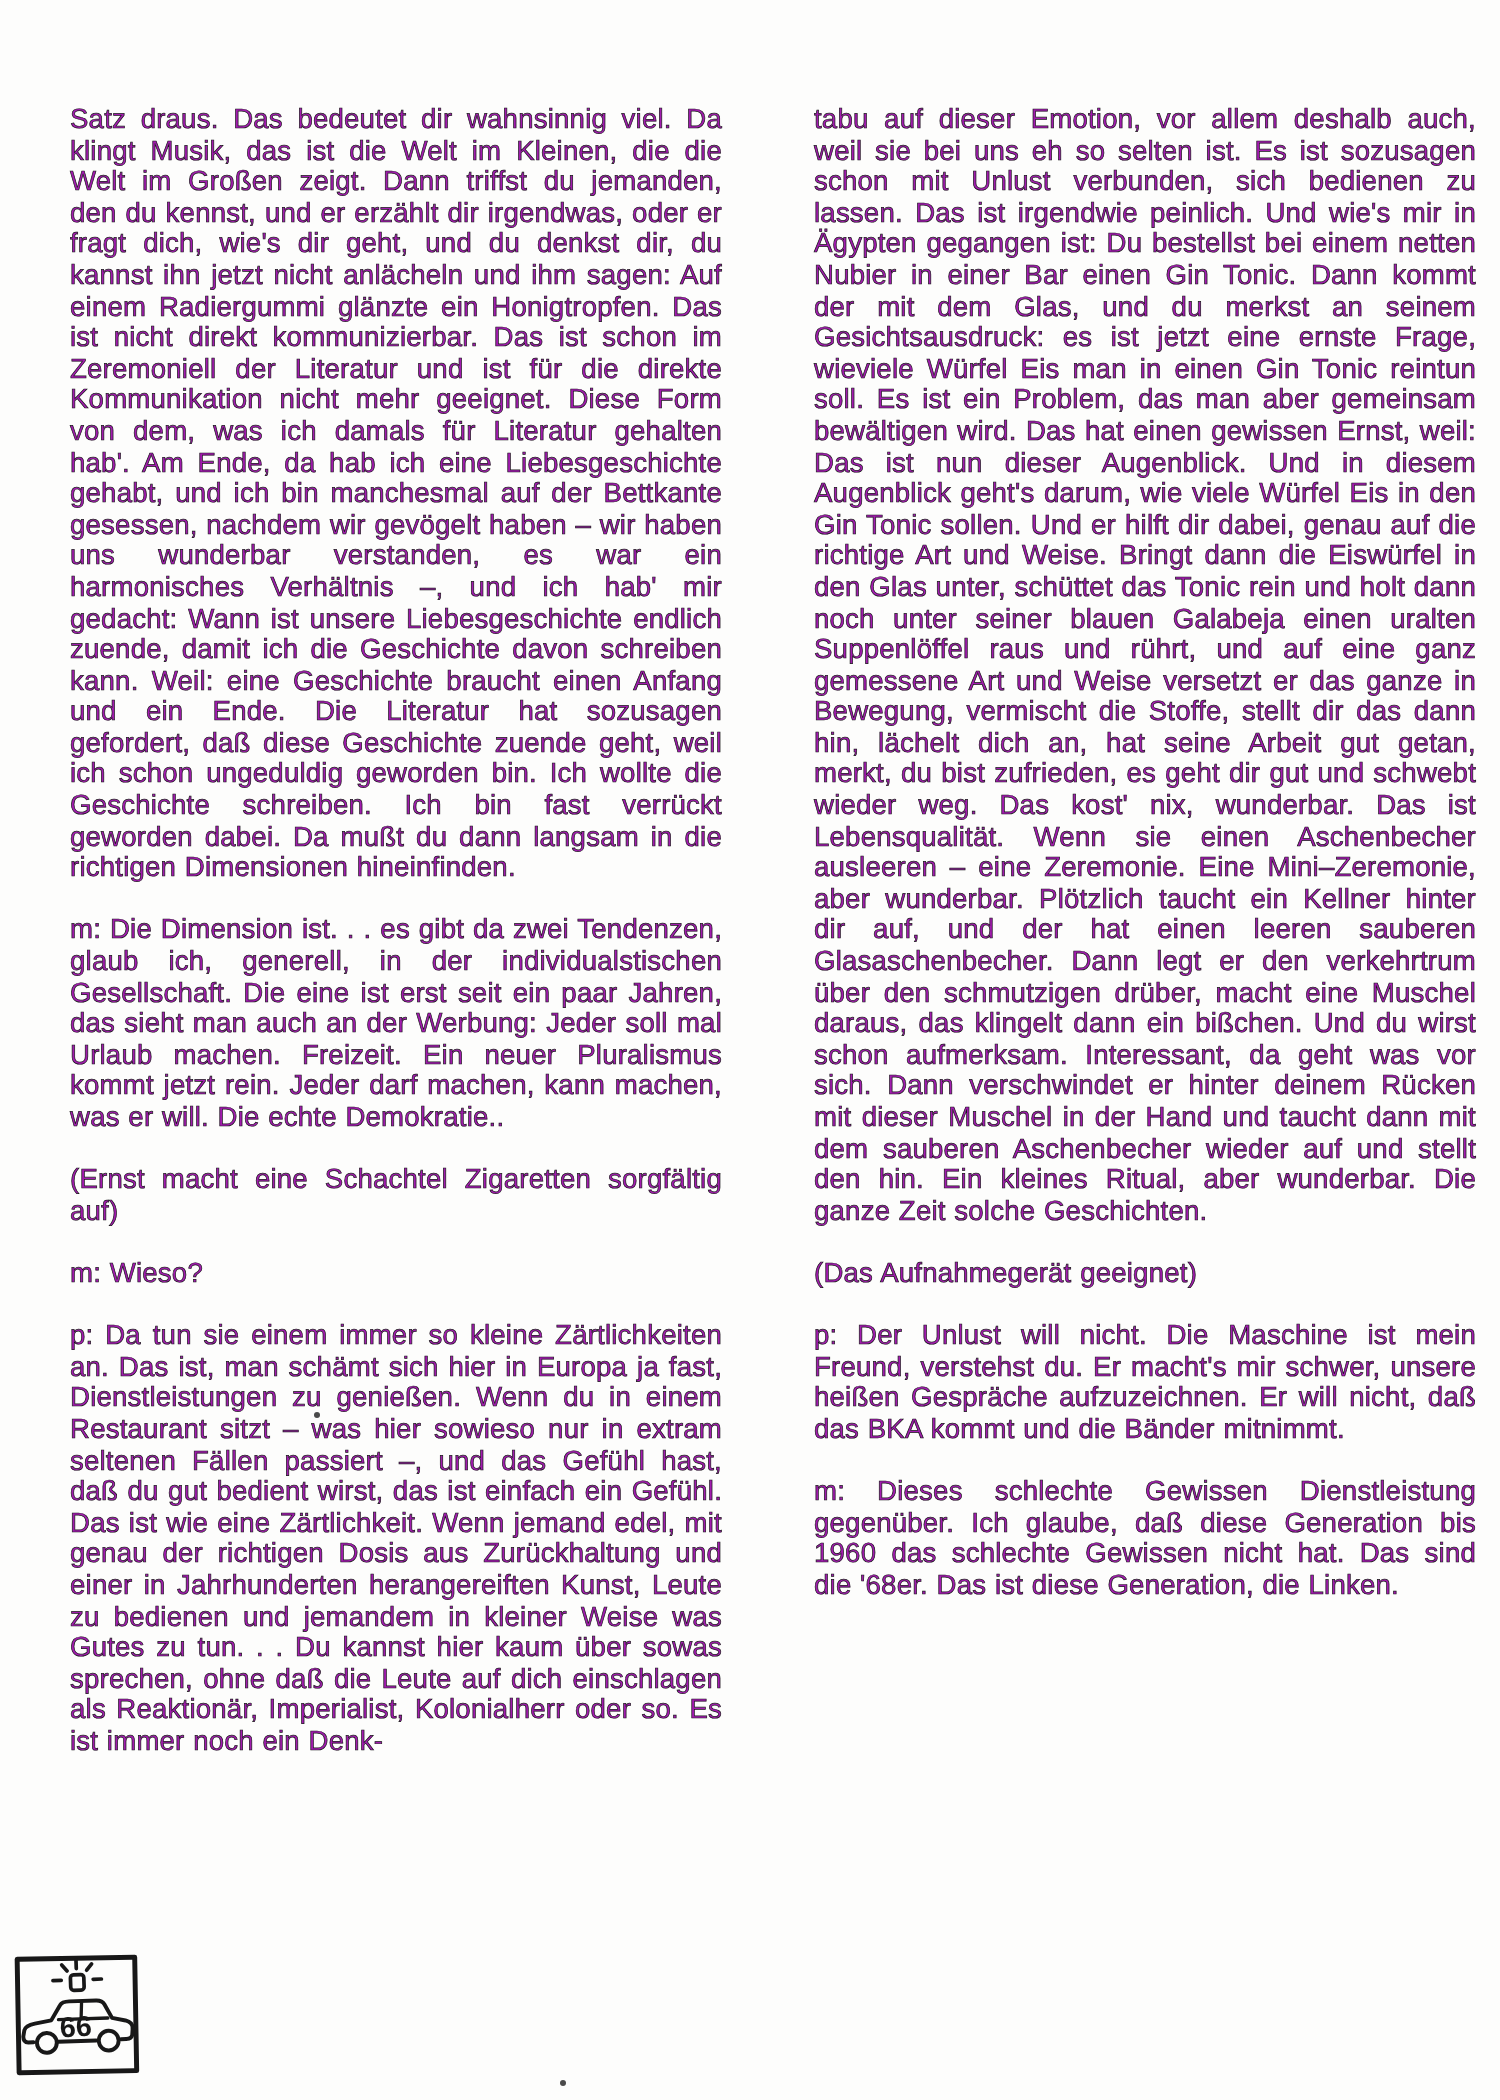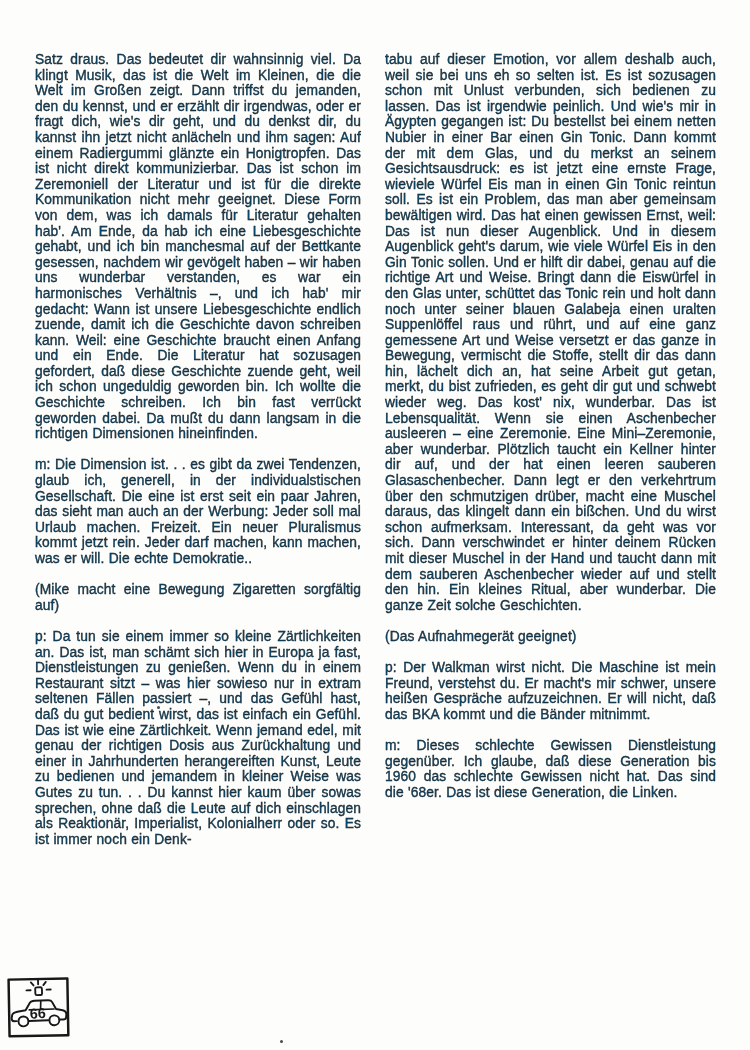--- a/index.html
+++ b/index.html
@@ -7,34 +7,34 @@
     padding: 0;
     background: #e8e8e6;
   }
   .scan-page {
     position: relative;
     width: 750px;
     height: 1050px;
     background: #fdfdfc;
     overflow: hidden;
     font-family: "Liberation Sans", sans-serif;
-    color: #0c4a6e;
+    color: #a21caf;
   }
   .text-column {
     position: absolute;
     top: 52px;
     text-align: justify;
     font-size: 13.8px;
     line-height: 15.6px;
     letter-spacing: 0.1px;
     word-spacing: 0.4px;
     -webkit-text-stroke: 0.35px #161616;
   }
   .text-column.left  { left: 35px;  width: 326px; }
-  .text-column.right { left: 385px; width: 331px; }
+  .text-column.right { left: 407px; width: 331px; }
   .text-column p {
     margin: 0 0 15.6px 0;
     padding: 0;
   }
   .page-badge {
     position: absolute;
     left: 6px;
     top: 976px;
     width: 66px;
     height: 66px;
@@ -51,28 +51,29 @@
   .speck-2 { left: 280px; top: 1040px; }
 </style>
 </head>
 <body>
 
 <div class="scan-page">
 
   <div class="text-column left">
     <p>Satz draus. Das bedeutet dir wahnsinnig viel. Da klingt Musik, das ist die Welt im Kleinen, die die Welt im Großen zeigt. Dann triffst du jemanden, den du kennst, und er erzählt dir irgendwas, oder er fragt dich, wie's dir geht, und du denkst dir, du kannst ihn jetzt nicht anlächeln und ihm sagen: Auf einem Radiergummi glänzte ein Honigtropfen. Das ist nicht direkt kommunizierbar. Das ist schon im Zeremoniell der Literatur und ist für die direkte Kommunikation nicht mehr geeignet. Diese Form von dem, was ich damals für Literatur gehalten hab'. Am Ende, da hab ich eine Liebesgeschichte gehabt, und ich bin manchesmal auf der Bettkante gesessen, nachdem wir gevögelt haben – wir haben uns wunderbar verstanden, es war ein harmonisches Verhältnis –, und ich hab' mir gedacht: Wann ist unsere Liebesgeschichte endlich zuende, damit ich die Geschichte davon schreiben kann. Weil: eine Geschichte braucht einen Anfang und ein Ende. Die Literatur hat sozusagen gefordert, daß diese Geschichte zuende geht, weil ich schon ungeduldig geworden bin. Ich wollte die Geschichte schreiben. Ich bin fast verrückt geworden dabei. Da mußt du dann langsam in die richtigen Dimensionen hineinfinden.</p>
     <p>m: Die Dimension ist. . . es gibt da zwei Tendenzen, glaub ich, generell, in der individualstischen Gesellschaft. Die eine ist erst seit ein paar Jahren, das sieht man auch an der Werbung: Jeder soll mal Urlaub machen. Freizeit. Ein neuer Pluralismus kommt jetzt rein. Jeder darf machen, kann machen, was er will. Die echte Demokratie..</p>
-    <p>(Mike macht eine Bewegung Zigaretten sorgfältig auf)</p>
+    <p>(Ernst macht eine Schachtel Zigaretten sorgfältig auf)</p>
+    <p>m: Wieso?</p>
     <p>p: Da tun sie einem immer so kleine Zärtlichkeiten an. Das ist, man schämt sich hier in Europa ja fast, Dienstleistungen zu genießen. Wenn du in einem Restaurant sitzt – was hier sowieso nur in extram seltenen Fällen passiert –, und das Gefühl hast, daß du gut bedient wirst, das ist einfach ein Gefühl. Das ist wie eine Zärtlichkeit. Wenn jemand edel, mit genau der richtigen Dosis aus Zurückhaltung und einer in Jahrhunderten herangereiften Kunst, Leute zu bedienen und jemandem in kleiner Weise was Gutes zu tun. . . Du kannst hier kaum über sowas sprechen, ohne daß die Leute auf dich einschlagen als Reaktionär, Imperialist, Kolonialherr oder so. Es ist immer noch ein Denk-</p>
   </div>
 
   <div class="text-column right">
     <p>tabu auf dieser Emotion, vor allem deshalb auch, weil sie bei uns eh so selten ist. Es ist sozusagen schon mit Unlust verbunden, sich bedienen zu lassen. Das ist irgendwie peinlich. Und wie's mir in Ägypten gegangen ist: Du bestellst bei einem netten Nubier in einer Bar einen Gin Tonic. Dann kommt der mit dem Glas, und du merkst an seinem Gesichtsausdruck: es ist jetzt eine ernste Frage, wieviele Würfel Eis man in einen Gin Tonic reintun soll. Es ist ein Problem, das man aber gemeinsam bewältigen wird. Das hat einen gewissen Ernst, weil: Das ist nun dieser Augenblick. Und in diesem Augenblick geht's darum, wie viele Würfel Eis in den Gin Tonic sollen. Und er hilft dir dabei, genau auf die richtige Art und Weise. Bringt dann die Eiswürfel in den Glas unter, schüttet das Tonic rein und holt dann noch unter seiner blauen Galabeja einen uralten Suppenlöffel raus und rührt, und auf eine ganz gemessene Art und Weise versetzt er das ganze in Bewegung, vermischt die Stoffe, stellt dir das dann hin, lächelt dich an, hat seine Arbeit gut getan, merkt, du bist zufrieden, es geht dir gut und schwebt wieder weg. Das kost' nix, wunderbar. Das ist Lebensqualität. Wenn sie einen Aschenbecher ausleeren – eine Zeremonie. Eine Mini–Zeremonie, aber wunderbar. Plötzlich taucht ein Kellner hinter dir auf, und der hat einen leeren sauberen Glasaschenbecher. Dann legt er den verkehrtrum über den schmutzigen drüber, macht eine Muschel daraus, das klingelt dann ein bißchen. Und du wirst schon aufmerksam. Interessant, da geht was vor sich. Dann verschwindet er hinter deinem Rücken mit dieser Muschel in der Hand und taucht dann mit dem sauberen Aschenbecher wieder auf und stellt den hin. Ein kleines Ritual, aber wunderbar. Die ganze Zeit solche Geschichten.</p>
     <p>(Das Aufnahmegerät geeignet)</p>
-    <p>p: Der Walkman wirst nicht. Die Maschine ist mein Freund, verstehst du. Er macht's mir schwer, unsere heißen Gespräche aufzuzeichnen. Er will nicht, daß das BKA kommt und die Bänder mitnimmt.</p>
+    <p>p: Der Unlust will nicht. Die Maschine ist mein Freund, verstehst du. Er macht's mir schwer, unsere heißen Gespräche aufzuzeichnen. Er will nicht, daß das BKA kommt und die Bänder mitnimmt.</p>
     <p>m: Dieses schlechte Gewissen Dienstleistung gegenüber. Ich glaube, daß diese Generation bis 1960 das schlechte Gewissen nicht hat. Das sind die '68er. Das ist diese Generation, die Linken.</p>
   </div>
 
   <div class="page-badge">
     <svg width="66" height="66" viewBox="0 0 64 64">
       <g stroke="#181818" fill="none" stroke-linecap="round" stroke-linejoin="round" transform="rotate(-2 32 32)">
 
         <rect x="3" y="3" width="57" height="55" stroke-width="2.4" transform="rotate(1 32 32)"></rect>
 
         <rect x="29" y="11" width="6.5" height="7.5" rx="1.5" stroke-width="1.8"></rect>

